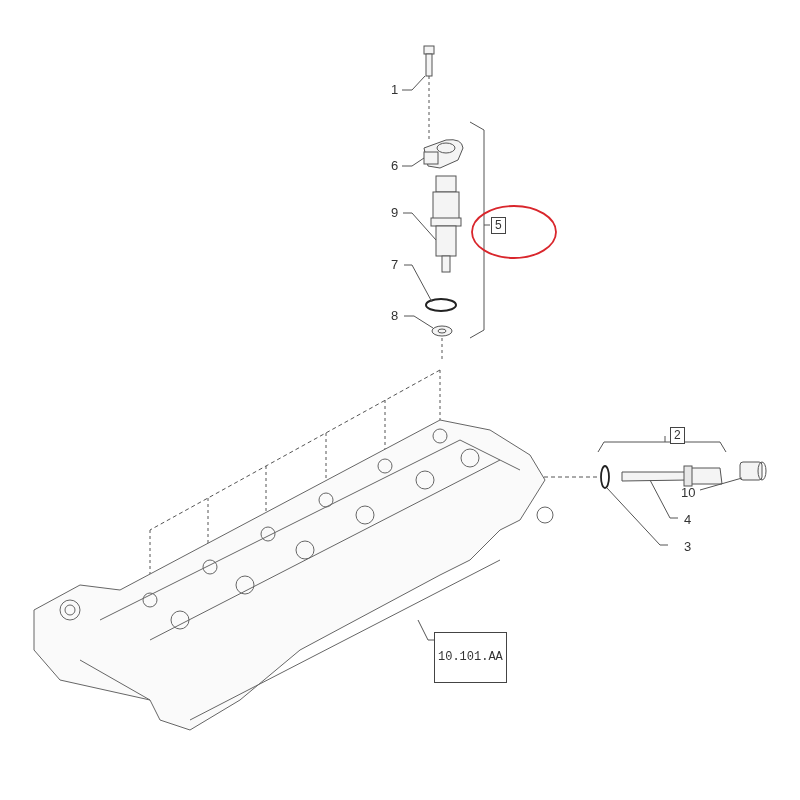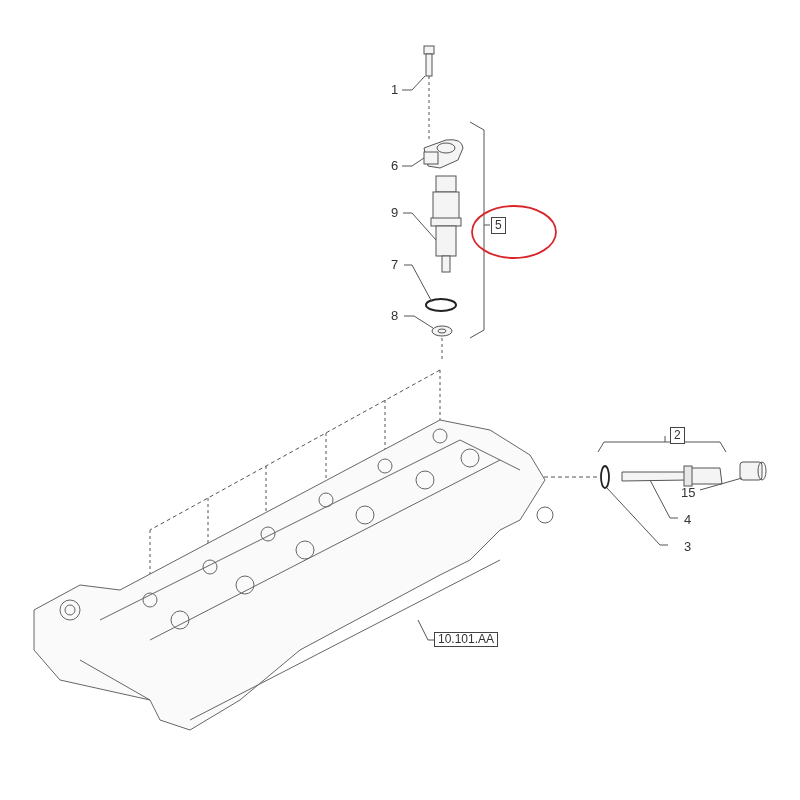--- a/index.html
+++ b/index.html
@@ -2,21 +2,21 @@
 <html><head>
 <meta charset="utf-8">
 <style>
   html, body { margin: 0; padding: 0; background: #ffffff; }
   body { width: 800px; height: 800px; position: relative; overflow: hidden;
          font-family: "Liberation Sans", sans-serif; }
   .diagram { position: absolute; left: 0; top: 0; width: 800px; height: 800px; }
   .callout { position: absolute; font-size: 13px; color: #333; line-height: 1; }
   .boxed { position: absolute; font-size: 12px; color: #333; border: 1.2px solid #444;
            padding: 1px 3px; background: #fff; line-height: 1.1; }
-  .ref { font-size: 12px; padding: 0 3px; }
+  .ref { font-size: 12px; padding: 18px 3px; font-family: Liberation Mono, monospace; }
 </style>
 </head>
 <body>
 
 <div class="diagram">
   <svg width="800" height="800" viewBox="0 0 800 800">
     <g fill="none" stroke="#555" stroke-width="1">
 
       <g>
         <rect x="424" y="46" width="10" height="8" fill="#f4f4f4"></rect>
@@ -108,18 +108,18 @@
     <ellipse cx="514" cy="232" rx="42" ry="26" fill="none" stroke="#d9262c" stroke-width="1.8"></ellipse>
   </svg>
 
   <span class="callout" style="left:391px;top:83px">1</span>
   <span class="callout" style="left:391px;top:159px">6</span>
   <span class="callout" style="left:391px;top:206px">9</span>
   <span class="callout" style="left:391px;top:258px">7</span>
   <span class="callout" style="left:391px;top:309px">8</span>
   <span class="callout" style="left:684px;top:540px">3</span>
   <span class="callout" style="left:684px;top:513px">4</span>
-  <span class="callout" style="left:681px;top:486px">15</span>
+  <span class="callout" style="left:681px;top:486px">10</span>
 
   <span class="boxed" style="left:491px;top:217px">5</span>
   <span class="boxed" style="left:670px;top:427px">2</span>
   <span class="boxed ref" style="left:434px;top:632px">10.101.AA</span>
 </div>
 
 </body></html>

